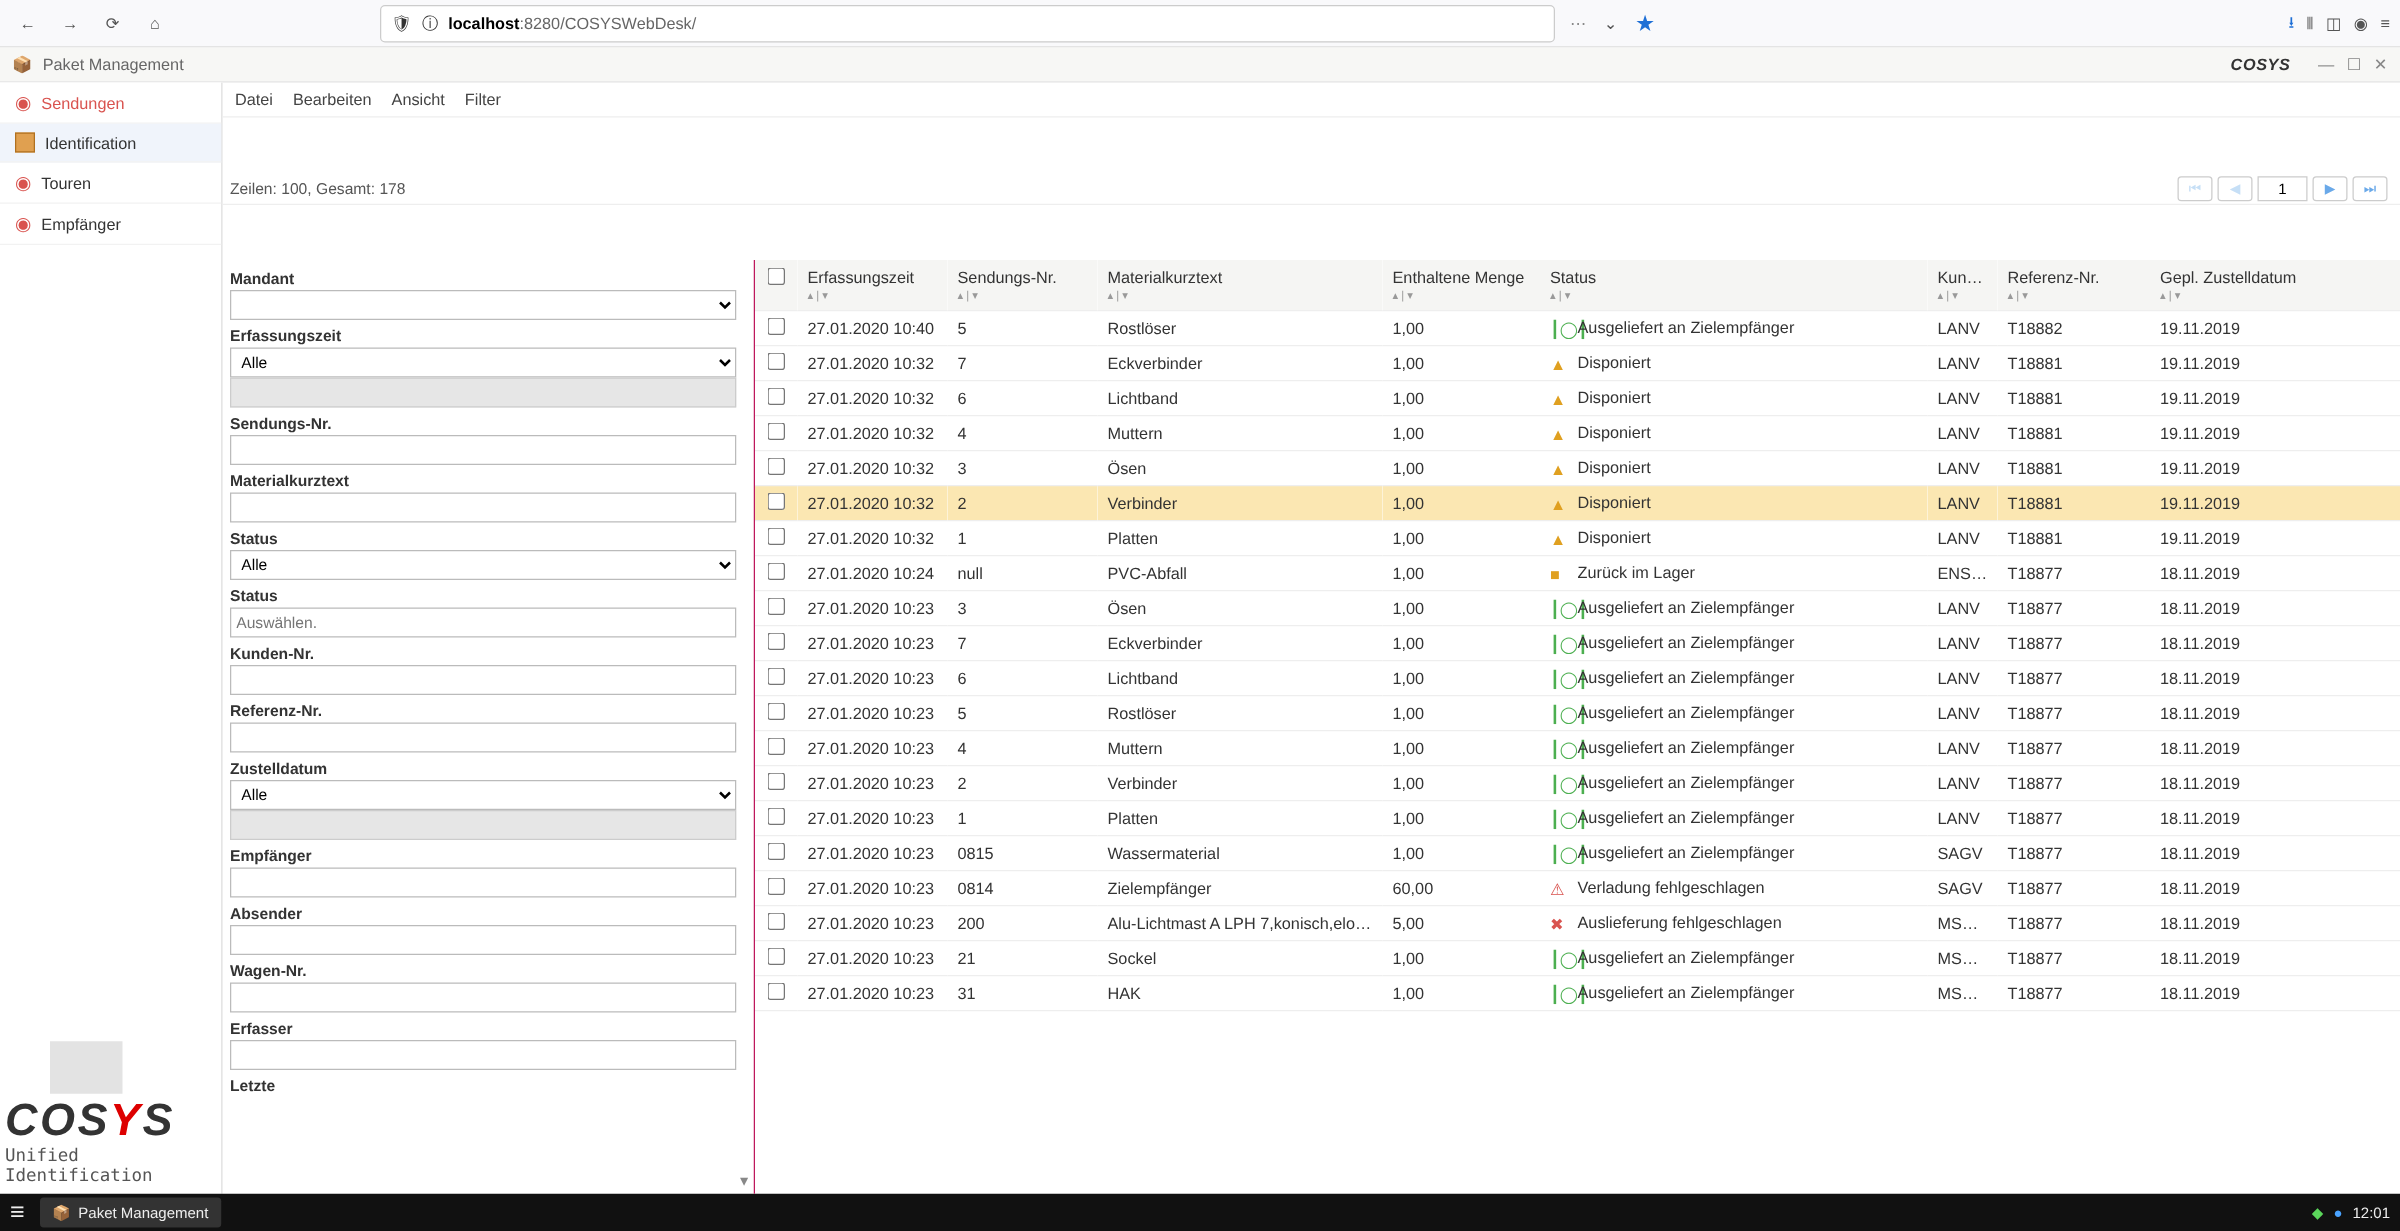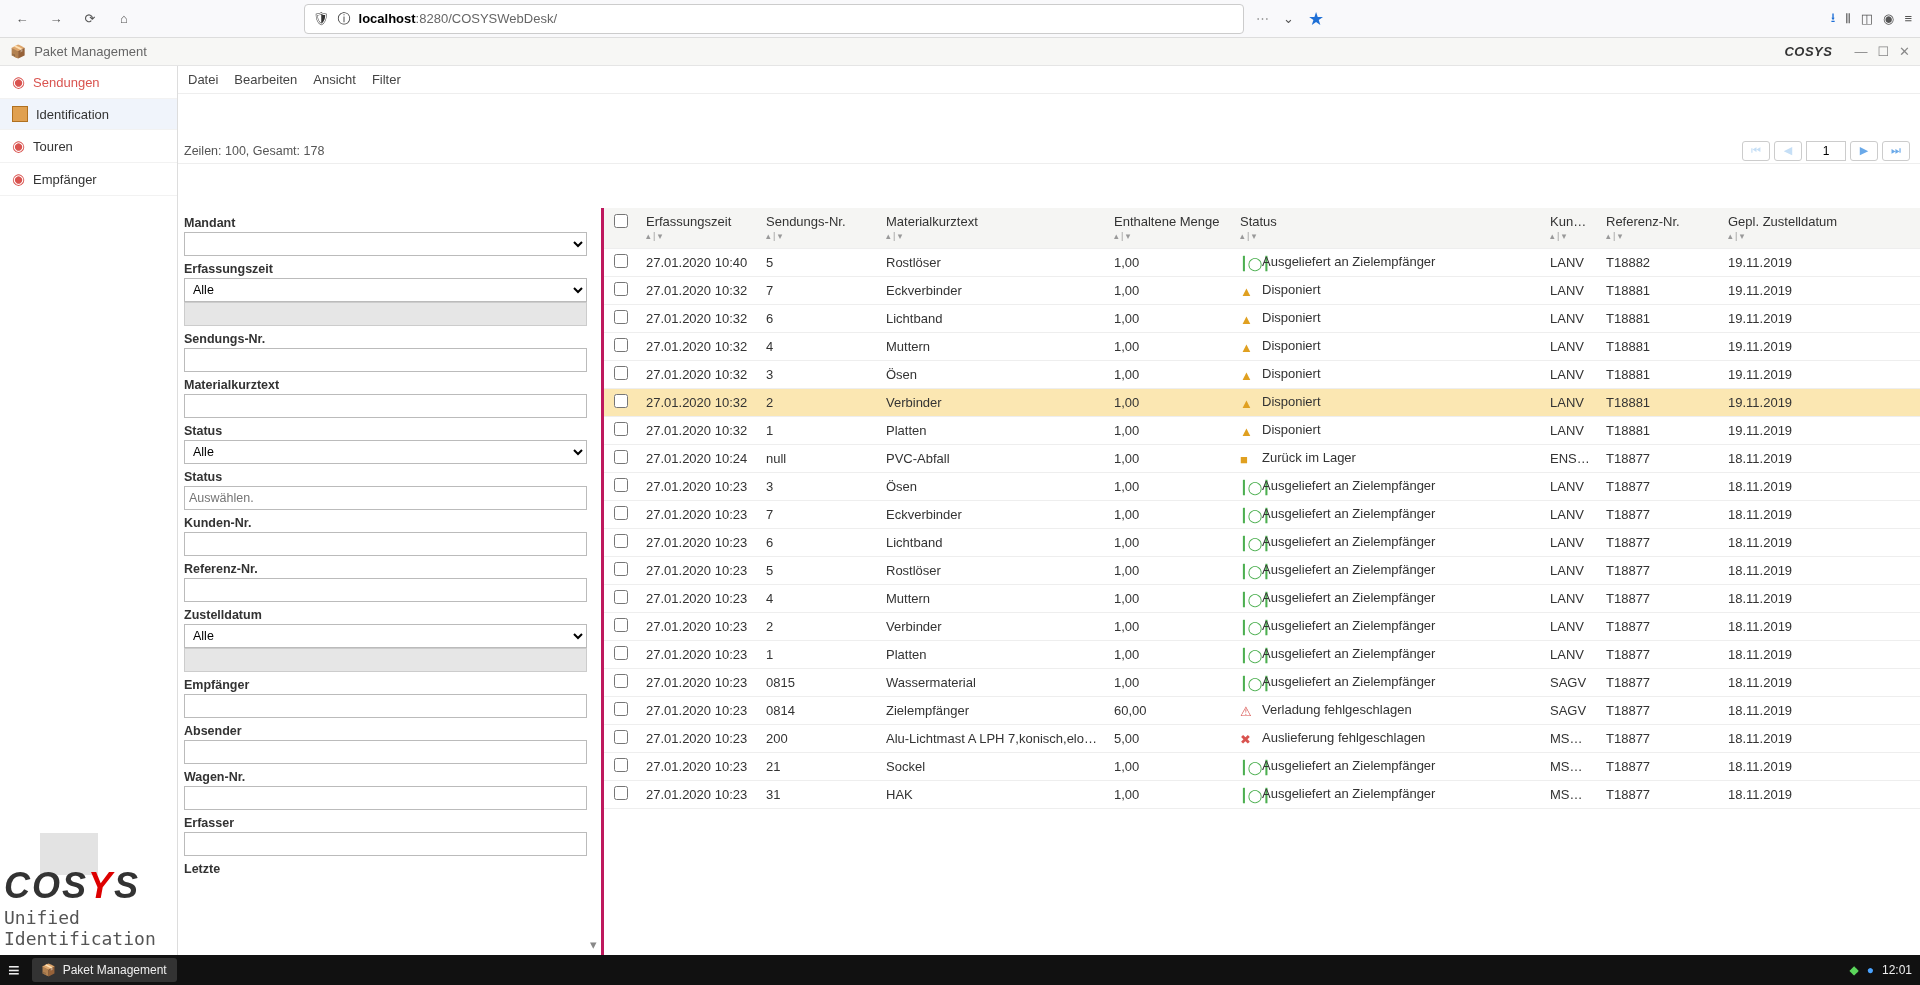--- a/index.html
+++ b/index.html
@@ -35,21 +35,21 @@
   }
   .nav-item.red .bullet { color:#d9534f; }
   .nav-item .bullet { font-size:15px; color:#d9534f; }
   .nav-item.red span.txt { color:#d9534f; }
   .nav-item.selected { background:#f0f4fb; }
   .nav-item .boxicon { display:inline-block; width:16px;height:16px;background:#e0a050;border:1px solid #b07020; position:relative;}
   .content { flex:1; display:flex; min-height:0;}
   .center-col { flex:1; display:flex; flex-direction:column; min-height:0;gap:44px;}
   
   .filters {
-    width:133px; border-right:3px solid #be185d; overflow-y:auto; padding:4px 6px 4px 6px;
+    width:133px; border-right:1px solid #be185d; overflow-y:auto; padding:4px 6px 4px 6px;
     position:relative; flex:1;
   }
   .fgroup { margin-bottom:6px; }
   .flabel { font-weight:700; font-size:12.5px; color:#333; margin:4px 0 2px 0;}
   .fselect, .finput {
     width:98%; height:24px; border:1px solid #bbb; background:#fff; font-size:12.5px; padding:0 4px;
   }
   .fdisabled { background:#e6e6e6; border:1px solid #ccc; height:24px; width:98%; }
   .scroll-indicator { position:absolute; right:1px; width:10px; height:16px; color:#888;
                       bottom:2px; }
@@ -83,21 +83,21 @@
   .statusicon { display:inline-block; width:16px; height:14px; margin-right:6px; vertical-align:middle;}
   .ico-deliv   { color:#4caf50; }
   .ico-disp    { color:#e0a020; }
   .ico-back    { color:#e0a020; }
   .ico-loadf   { color:#d9534f; }
   .ico-delf    { color:#d9534f; }
   
   .bottom-logo { position:absolute; left:4px; bottom:36px; width:170px; pointer-events:none;}
   .bottom-logo .l1 { font-size:36px; font-weight:900; letter-spacing:2px; font-style:italic; }
   .bottom-logo .l1 .red { color:#d00; }
-  .bottom-logo .l2 { font-family:monospace; font-size:18px; color:#555; }
+  .bottom-logo .l2 { font-family:monospace; font-size:14px; color:#555; }
   .grey-square { position:absolute; left:40px; bottom:110px; width:58px;height:42px; background:#e3e3e3; pointer-events:none;}
   
   .taskbar {
     height:30px; background:#111; display:flex; align-items:center; gap:12px; color:#eee;
     padding:0 8px;
   }
   .taskbar .menu-icon { font-size:20px; cursor:pointer;}
   .taskbar .task {
     display:flex; align-items:center; gap:6px; background:#333; height:24px;
     padding:0 10px; border-radius:3px; font-size:12px; cursor:pointer;

